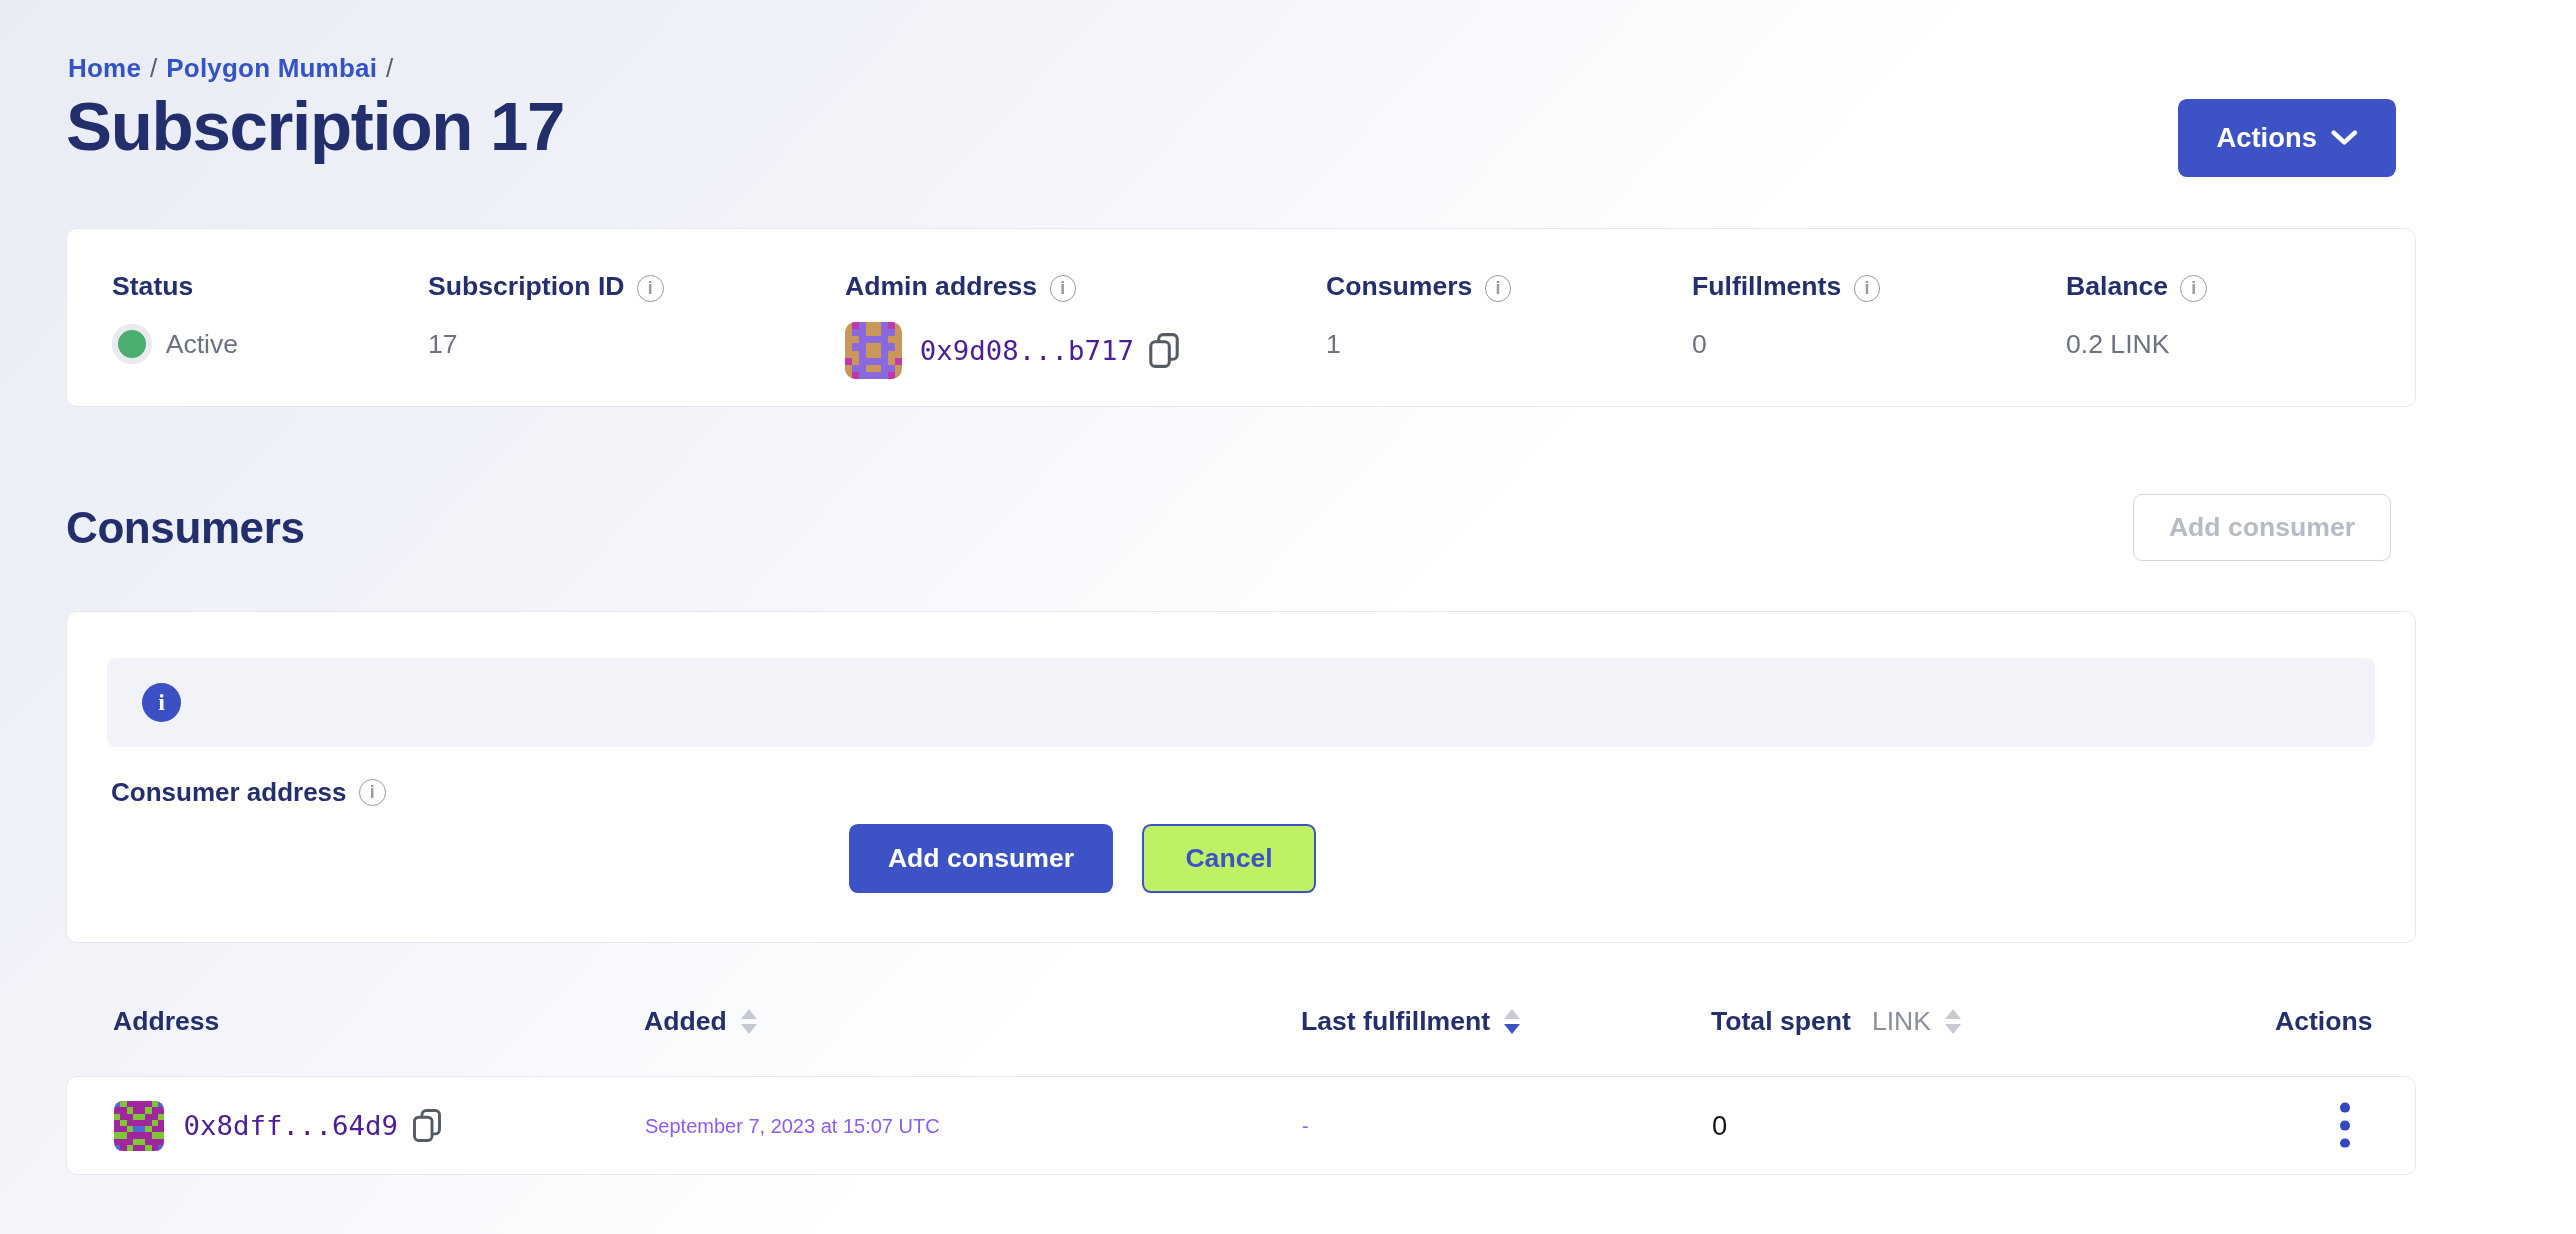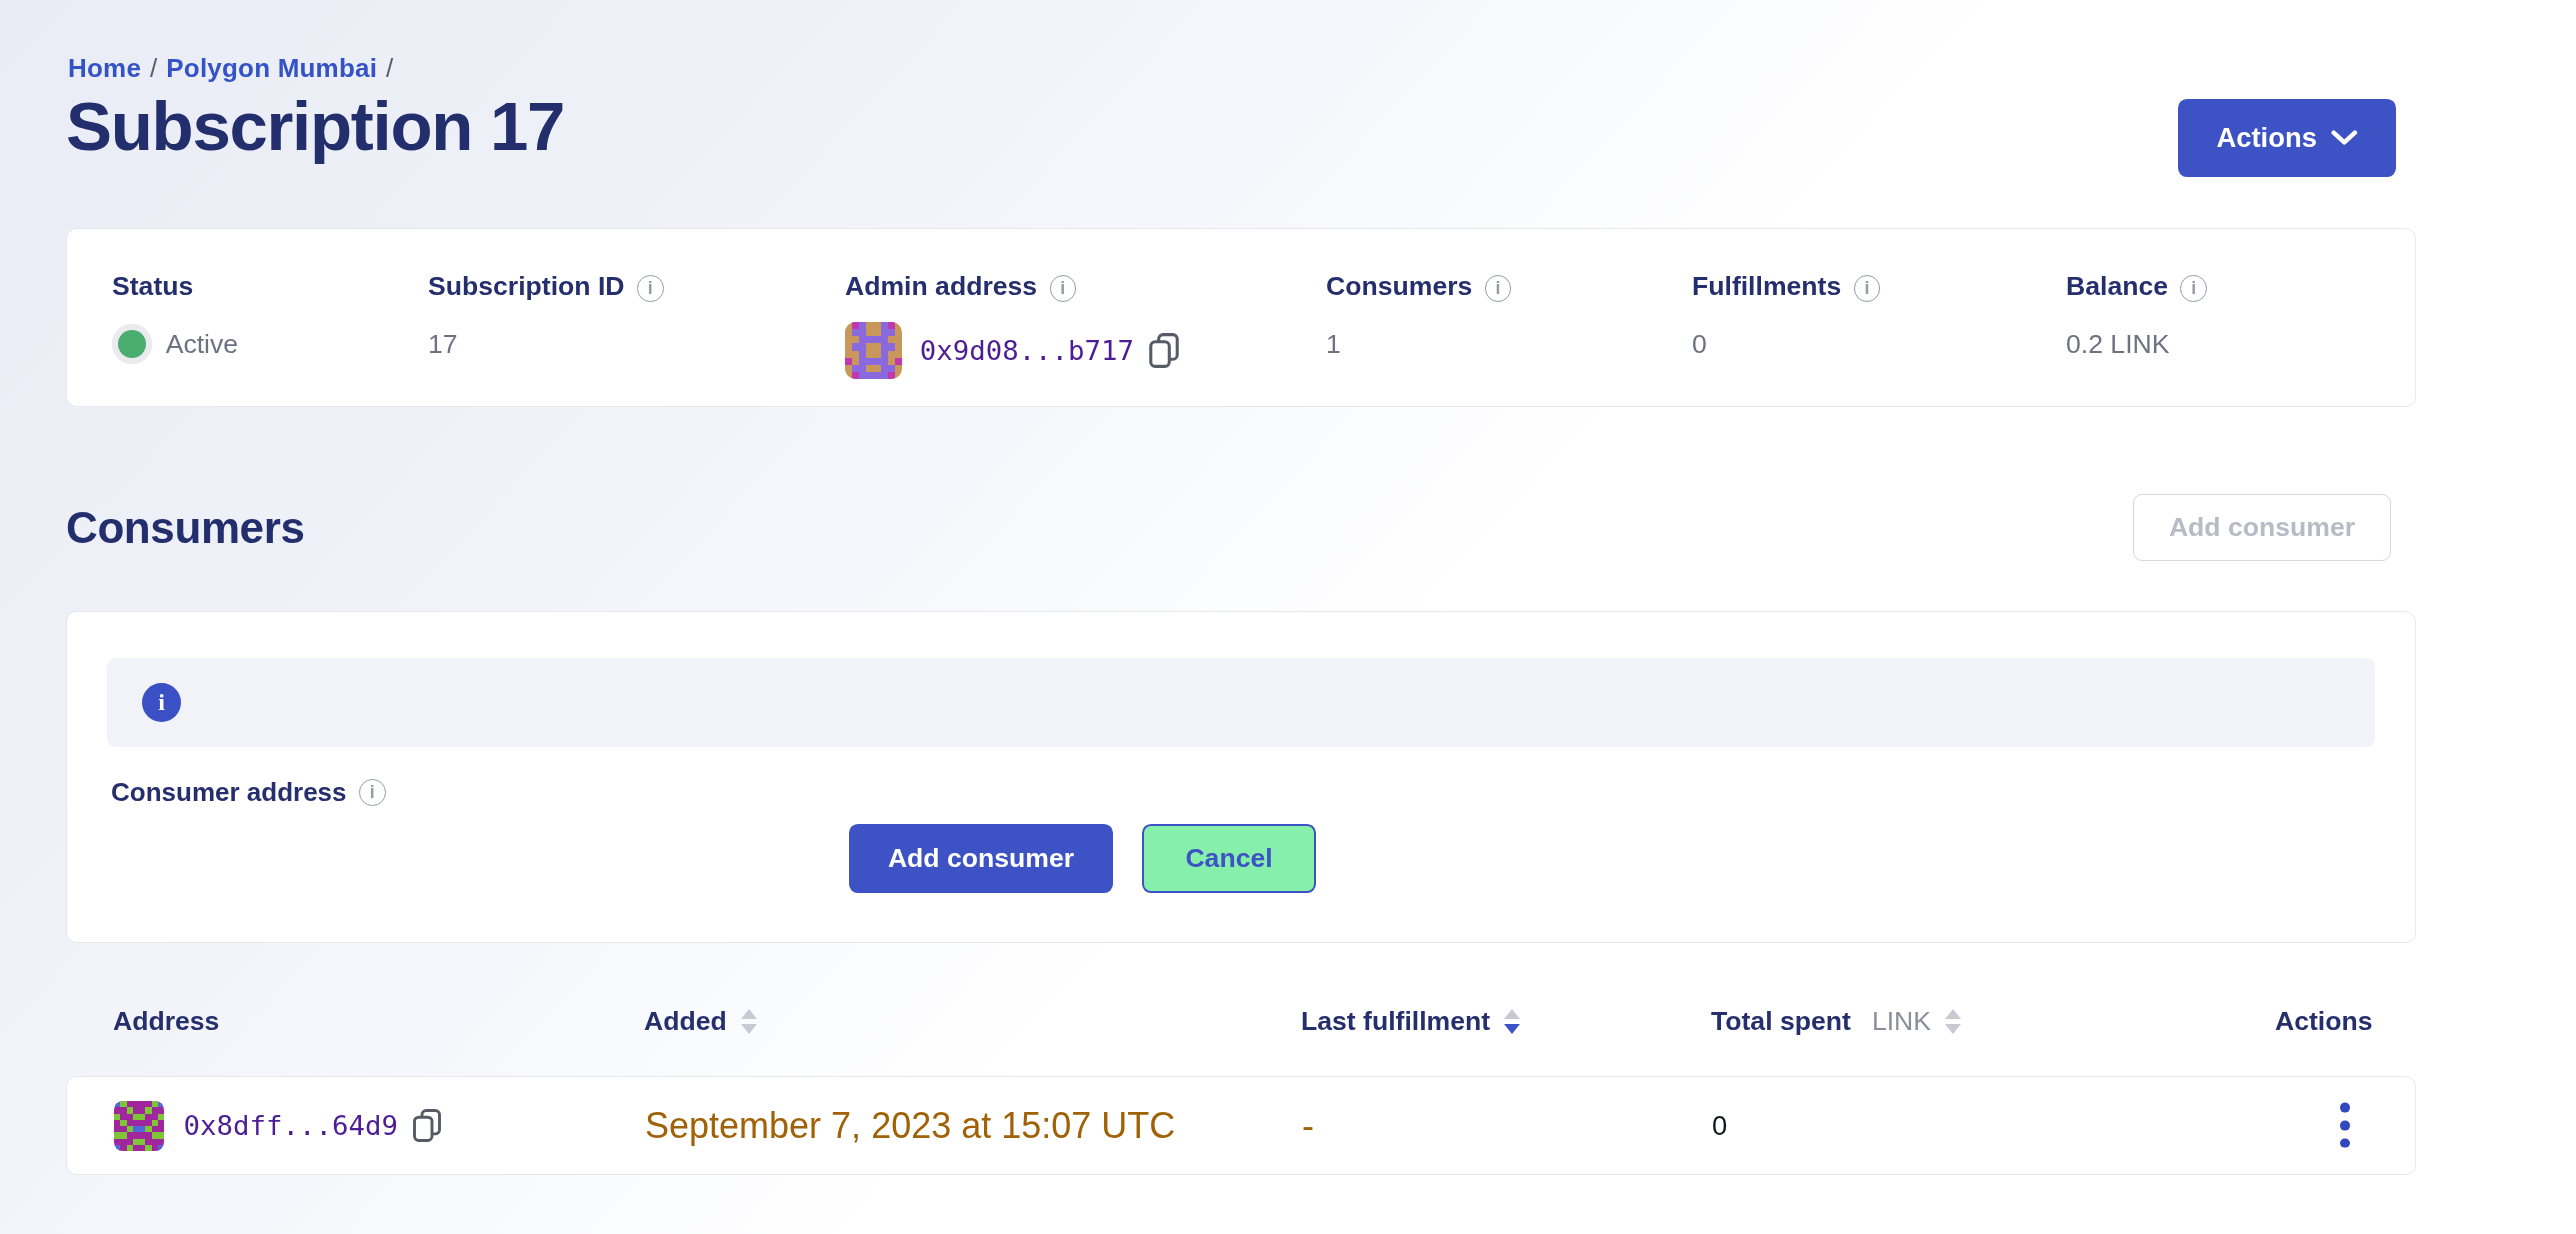--- a/index.html
+++ b/index.html
@@ -75,34 +75,34 @@
     font-size:25px; color:#12151c; white-space:nowrap;
     text-decoration:underline dotted #e05c50 2.7px; text-underline-offset:8px;
   }
   .caret { display:inline-block; width:2.2px; height:39px; background:#12151c; margin-left:1.8px; vertical-align:middle; }
   .submit-btn {
     position:absolute; left:782px; top:212px; width:264px; height:69px;
     background:#3d52c5; border-radius:8.9px; color:#fff; font-size:26.6px; font-weight:700;
   }
   .cancel-btn {
     position:absolute; left:1075px; top:212px; width:174px; height:69px;
-    background:#86efac; border:2.7px solid #3d52c5; border-radius:8.9px; color:#3d52c5; font-size:26.6px; font-weight:700;
+    background:#bef264; border:2.7px solid #3d52c5; border-radius:8.9px; color:#3d52c5; font-size:26.6px; font-weight:700;
   }
   
   .thead { position:absolute; top:1006px; font-size:26.6px; font-weight:700; color:#252f6d; display:flex; align-items:center; cursor:default; }
   .th-sortable { cursor:pointer; }
   .sort { display:inline-flex; flex-direction:column; gap:5.3px; margin-left:14px; }
   .tri-up { width:0; height:0; border-left:8.9px solid transparent; border-right:8.9px solid transparent; border-bottom:10.6px solid #c7cad3; }
   .tri-down { width:0; height:0; border-left:8.9px solid transparent; border-right:8.9px solid transparent; border-top:10.6px solid #c7cad3; }
   .tri-down.active { border-top-color:#3d52c5; }
   .unit { color:#8a8f9b; font-weight:400; margin-left:21px; }
   .row-card { left:66px; top:1076px; width:2350px; height:99px; display:block; }
   .row-inner { position:relative; width:100%; height:100%; }
   .rc { position:absolute; top:50%; transform:translateY(-50%); display:flex; align-items:center; }
-  .date-text, .dash-text { font-size:36px; color:#a16207; }
+  .date-text, .dash-text { font-size:20px; color:#8b5cf6; }
   .spent-text { font-size:27.4px; color:#12151c; }
   .kebab-btn { background:none; border:none; cursor:pointer; display:flex; flex-direction:column; gap:8px; padding:8.9px; }
   .kebab-btn i { width:9.7px; height:9.7px; border-radius:50%; background:#3347c0; }
 </style>
 </head>
 <body>
 
 <div class="page">
 
   <div class="breadcrumb">

